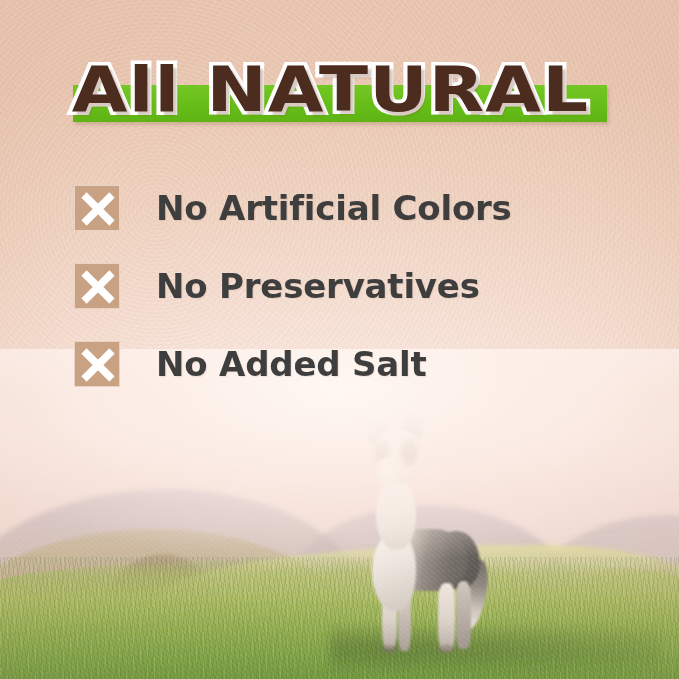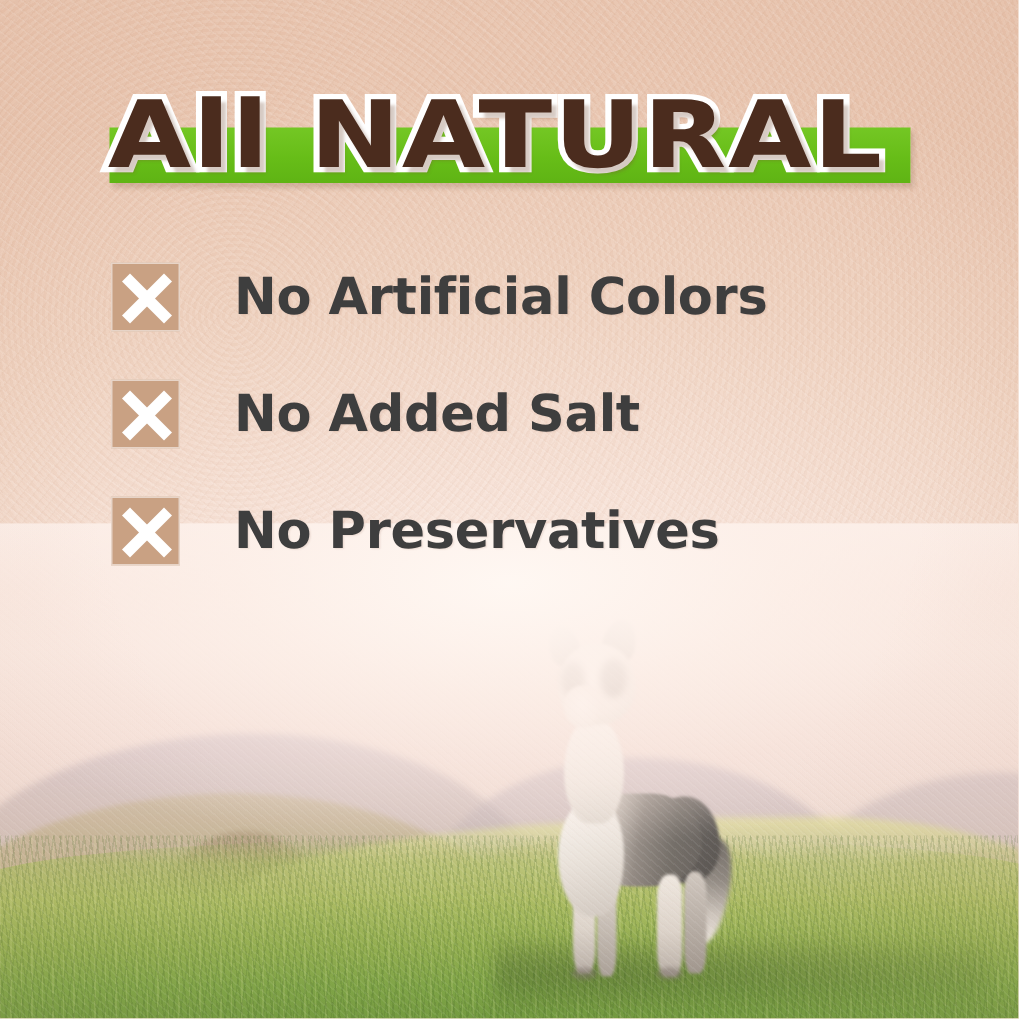--- a/index.html
+++ b/index.html
@@ -311,21 +311,21 @@
     paint-order: stroke fill;
     text-shadow: 3px 4px 2px rgba(120,80,55,.30);
     transform: scaleX(1.16);
     transform-origin: 50% 50%;
     white-space: nowrap;
   }
 
   
   .claims {
     position: absolute;
-    left: 74px; top: 175px;
+    left: 74px; top: 185px;
     width: 540px;
   }
   .claim-row {
     display: flex;
     align-items: center;
     height: 46px;
     margin-bottom: 32px;
   }
   .x-box {
     position: relative;
@@ -420,29 +420,29 @@
 
     <div class="claim-row">
       <span class="x-box">
         <svg viewBox="0 0 46 46" aria-hidden="true">
           <g stroke="#ffffff" stroke-width="7.5" stroke-linecap="butt">
             <line x1="9" y1="9" x2="37" y2="37"></line>
             <line x1="37" y1="9" x2="9" y2="37"></line>
           </g>
         </svg>
       </span>
-      <span class="claim-label">No Added Salt</span>
+      <span class="claim-label">No Preservatives</span>
     </div>
 
     <div class="claim-row">
       <span class="x-box">
         <svg viewBox="0 0 46 46" aria-hidden="true">
           <g stroke="#ffffff" stroke-width="7.5" stroke-linecap="butt">
             <line x1="9" y1="9" x2="37" y2="37"></line>
             <line x1="37" y1="9" x2="9" y2="37"></line>
           </g>
         </svg>
       </span>
-      <span class="claim-label">No Preservatives</span>
+      <span class="claim-label">No Added Salt</span>
     </div>
 
   </div>
 </div>
 
 </body></html>

